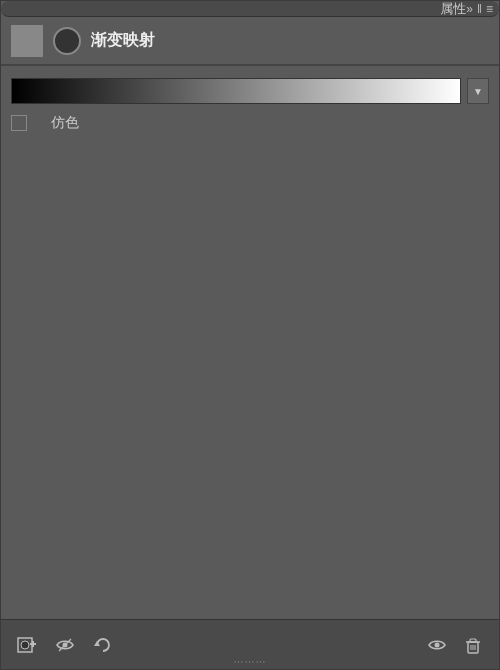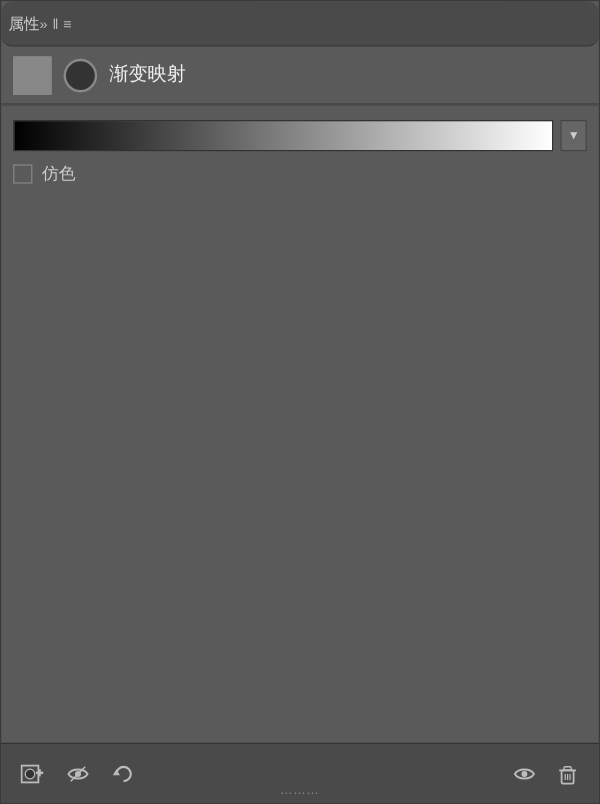--- a/index.html
+++ b/index.html
@@ -16,25 +16,25 @@
       width: 500px;
       height: 670px;
       background: #5a5a5a;
       display: flex;
       flex-direction: column;
       border: 1px solid #3a3a3a;
     }
 
     
     .panel-header {
-      height: 38px;
+      height: 16px;
       background: #4a4a4a;
       display: flex;
       align-items: center;
-      justify-content: flex-start;
+      justify-content: flex-end;
       padding: 0 6px;
       border-bottom: 1px solid #333;
       flex-shrink: 0;
       border-radius: 10px;
     }
     .panel-header-title {
       color: #ccc;
       font-size: 13px;
     }
     .panel-header-icons {
@@ -70,21 +70,21 @@
       width: 28px;
       height: 28px;
       border-radius: 50%;
       background: #333;
       border: 2px solid #888;
       flex-shrink: 0;
     }
     .layer-name-text {
       color: #eee;
       font-size: 16px;
-      font-weight: normal;
+      font-weight: bold;
     }
 
     
     .divider {
       height: 1px;
       background: #444;
       flex-shrink: 0;
     }
 
     
@@ -138,20 +138,21 @@
       width: 16px;
       height: 16px;
       border: 1px solid #888;
       background: #5a5a5a;
       flex-shrink: 0;
       cursor: pointer;
     }
     .checkbox-label {
       color: #ccc;
       font-size: 14px;
+      margin-left: 16px;
     }
 
     
     .spacer { flex: 1; }
 
     
     .panel-footer {
       height: 50px;
       background: #4a4a4a;
       border-top: 1px solid #333;

